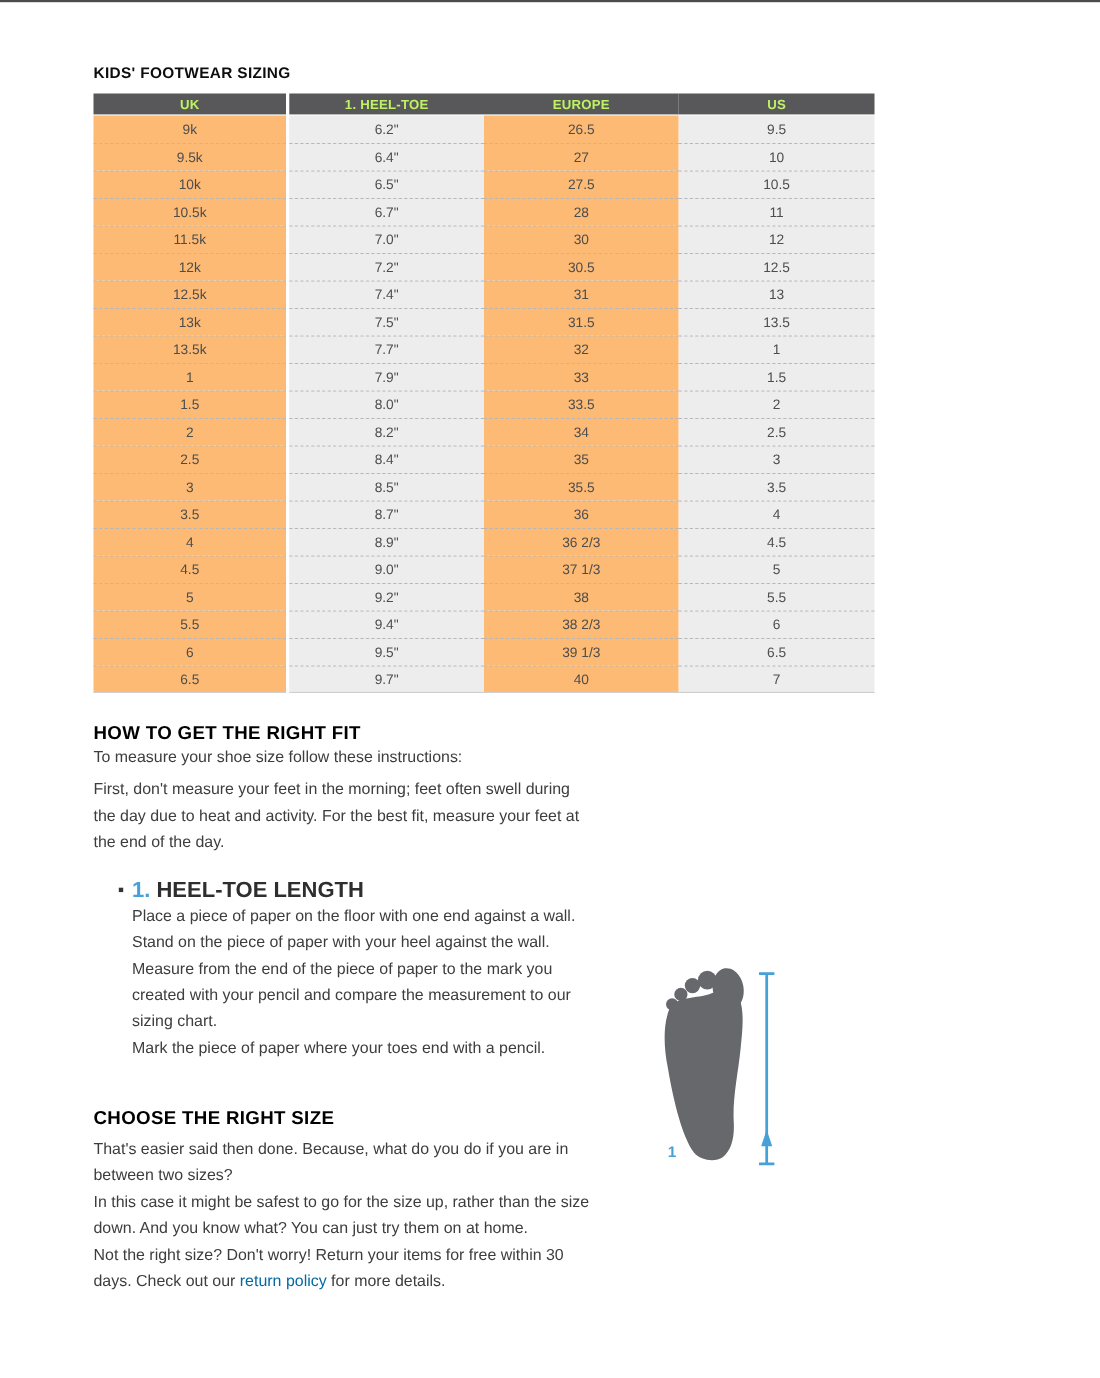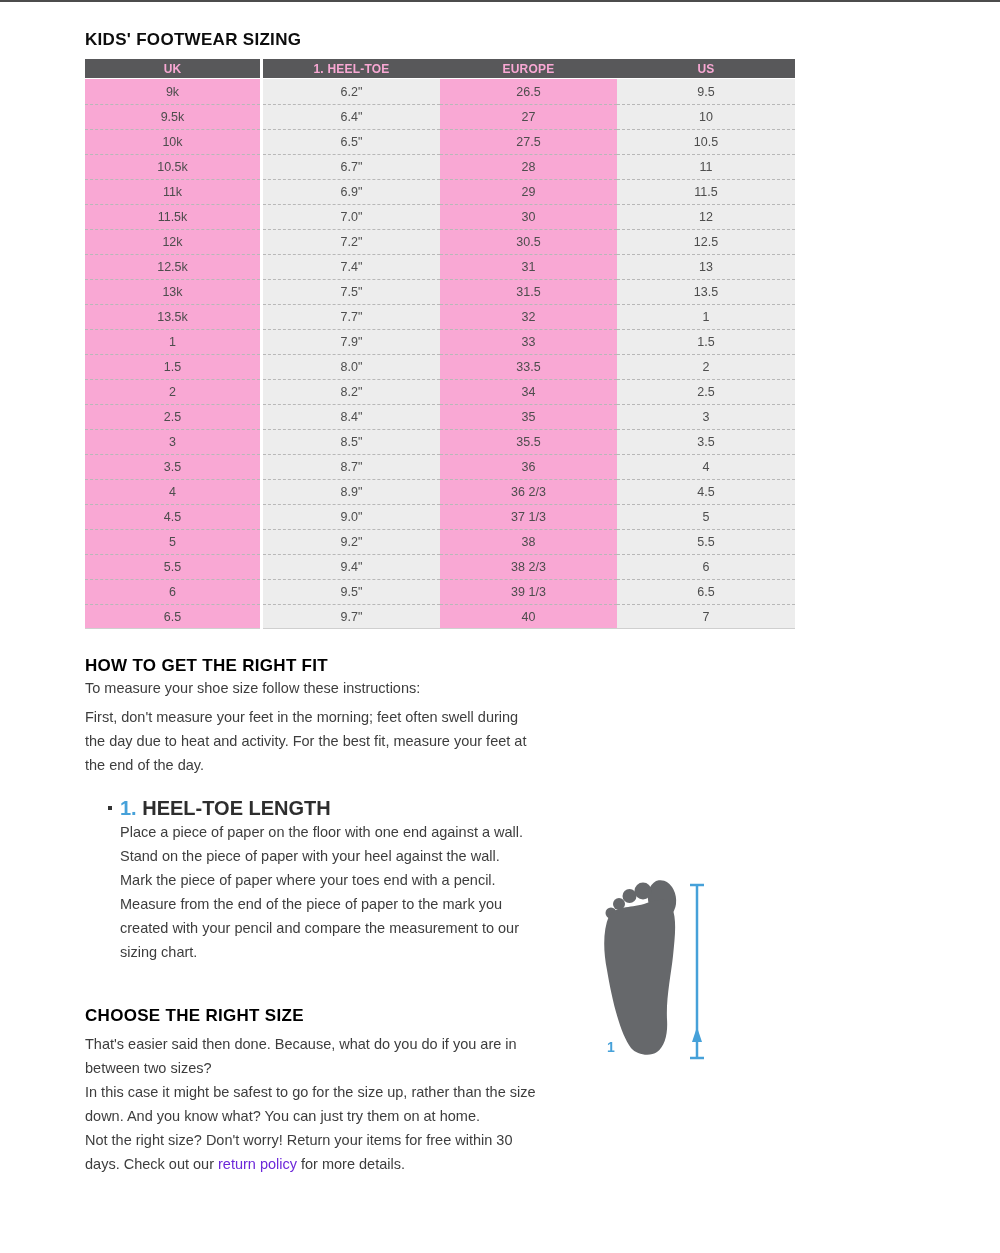--- a/index.html
+++ b/index.html
@@ -4,42 +4,42 @@
 <style>
   * { margin: 0; padding: 0; box-sizing: border-box; }
   html, body { width: 1000px; background: #ffffff; font-family: "Liberation Sans", sans-serif; }
   body { position: relative; height: 1253px; overflow: hidden; }
 
   .top-rule { width: 1000px; height: 2px; background: #4c4c4c; }
 
   .content { width: 710px; margin-left: 85px; }
 
   h1.page-title {
-    margin-top: 28px;
-    font-size: 17px;
+    margin-top: 54px;
+    font-size: 14px;
     line-height: 20px;
     font-weight: 800;
     letter-spacing: .3px;
     color: #0d0d0d;
   }
 
   
   .size-table { margin-top: 9px; width: 710px; font-size: 12.5px; color: #4d4d4d; }
   .t-row { display: flex; width: 710px; }
   .t-cell {
     display: flex; align-items: center; justify-content: center;
     text-align: center; height: 25px;
   }
   .t-gap { width: 3px; background: #ffffff; flex: none; }
   .c1 { width: 175px; flex: none; }
   .c2, .c3 { width: 177px; flex: none; }
   .c4 { width: 178px; flex: none; }
-  .head .t-cell { height: 19px; background: #58585a; color: #f9a8d4; font-weight: bold; font-size: 12px; letter-spacing: .2px; }
+  .head .t-cell { height: 19px; background: #58585a; color: #bef264; font-weight: bold; font-size: 12px; letter-spacing: .2px; }
   .head { border-bottom: 1px solid #ffffff; }
-  .body-row .c1, .body-row .c3 { background: #f9a8d4; }
+  .body-row .c1, .body-row .c3 { background: #fdba74; }
   .body-row .c2, .body-row .c4 { background: #ededed; }
   .body-row + .body-row .t-cell { border-top: 1px dashed #b8b8b8; }
   .body-row + .body-row .t-gap { border-top: 1px solid #ffffff; }
   .body-row:last-child .t-cell { border-bottom: 1px solid #cfcfcf; }
 
   
   h2.section-heading {
     font-size: 17px;
     line-height: 20px;
     font-weight: 800;
@@ -55,21 +55,21 @@
     position: absolute; left: 23px; top: 8px;
     width: 4px; height: 4px; background: #333333;
   }
   .step-title { font-size: 20px; line-height: 20px; font-weight: bold; color: #2e2e2e; }
   .step-num { color: #46a1d9; font-weight: bold; }
   .step-sentences { margin-top: 2px; font-size: 14.5px; line-height: 24px; color: #3d3d3d; }
 
   .choose-heading { margin-top: 42px; }
   .choose-paras { margin-top: 6px; max-width: 460px; font-size: 14.5px; line-height: 24px; color: #3d3d3d; }
 
-  a.inline-link { color: #6d28d9; text-decoration: none; cursor: pointer; }
+  a.inline-link { color: #0369a1; text-decoration: none; cursor: pointer; }
 
   
   .foot-figure { position: absolute; left: 598px; top: 874px; width: 120px; height: 192px; }
 </style>
 </head>
 <body>
 
 <div class="top-rule"></div>
 
 <div class="content">
@@ -107,27 +107,20 @@
           <div class="t-cell c4">10.5</div>
         </div>
         <div class="t-row body-row">
           <div class="t-cell c1">10.5k</div>
           <div class="t-gap"></div>
           <div class="t-cell c2">6.7"</div>
           <div class="t-cell c3">28</div>
           <div class="t-cell c4">11</div>
         </div>
         <div class="t-row body-row">
-          <div class="t-cell c1">11k</div>
-          <div class="t-gap"></div>
-          <div class="t-cell c2">6.9"</div>
-          <div class="t-cell c3">29</div>
-          <div class="t-cell c4">11.5</div>
-        </div>
-        <div class="t-row body-row">
           <div class="t-cell c1">11.5k</div>
           <div class="t-gap"></div>
           <div class="t-cell c2">7.0"</div>
           <div class="t-cell c3">30</div>
           <div class="t-cell c4">12</div>
         </div>
         <div class="t-row body-row">
           <div class="t-cell c1">12k</div>
           <div class="t-gap"></div>
           <div class="t-cell c2">7.2"</div>
@@ -245,22 +238,22 @@
   <h2 class="section-heading fit-heading">HOW TO GET THE RIGHT FIT</h2>
   <p class="para lead">To measure your shoe size follow these instructions:</p>
   <p class="para">First, don't measure your feet in the morning; feet often swell during the day due to heat and activity. For the best fit, measure your feet at the end of the day.</p>
 
   <div class="step">
     <span class="bullet-square"></span>
     <div class="step-title"><span class="step-num">1.</span> <span>HEEL-TOE LENGTH</span></div>
     <div class="step-sentences">
       <div>Place a piece of paper on the floor with one end against a wall.</div>
       <div>Stand on the piece of paper with your heel against the wall.</div>
+      <div>Measure from the end of the piece of paper to the mark you created with your pencil and compare the measurement to our sizing chart.</div>
       <div>Mark the piece of paper where your toes end with a pencil.</div>
-      <div>Measure from the end of the piece of paper to the mark you created with your pencil and compare the measurement to our sizing chart.</div>
     </div>
   </div>
 
   <h2 class="section-heading choose-heading">CHOOSE THE RIGHT SIZE</h2>
   <div class="choose-paras">
     <div>That's easier said then done. Because, what do you do if you are in between two sizes?</div>
     <div>In this case it might be safest to go for the size up, rather than the size down. And you know what? You can just try them on at home.</div>
     <div><span>Not the right size? Don't worry! Return your items for free within 30 days. Check out our </span><a class="inline-link">return policy</a><span> for more details.</span></div>
   </div>
 

